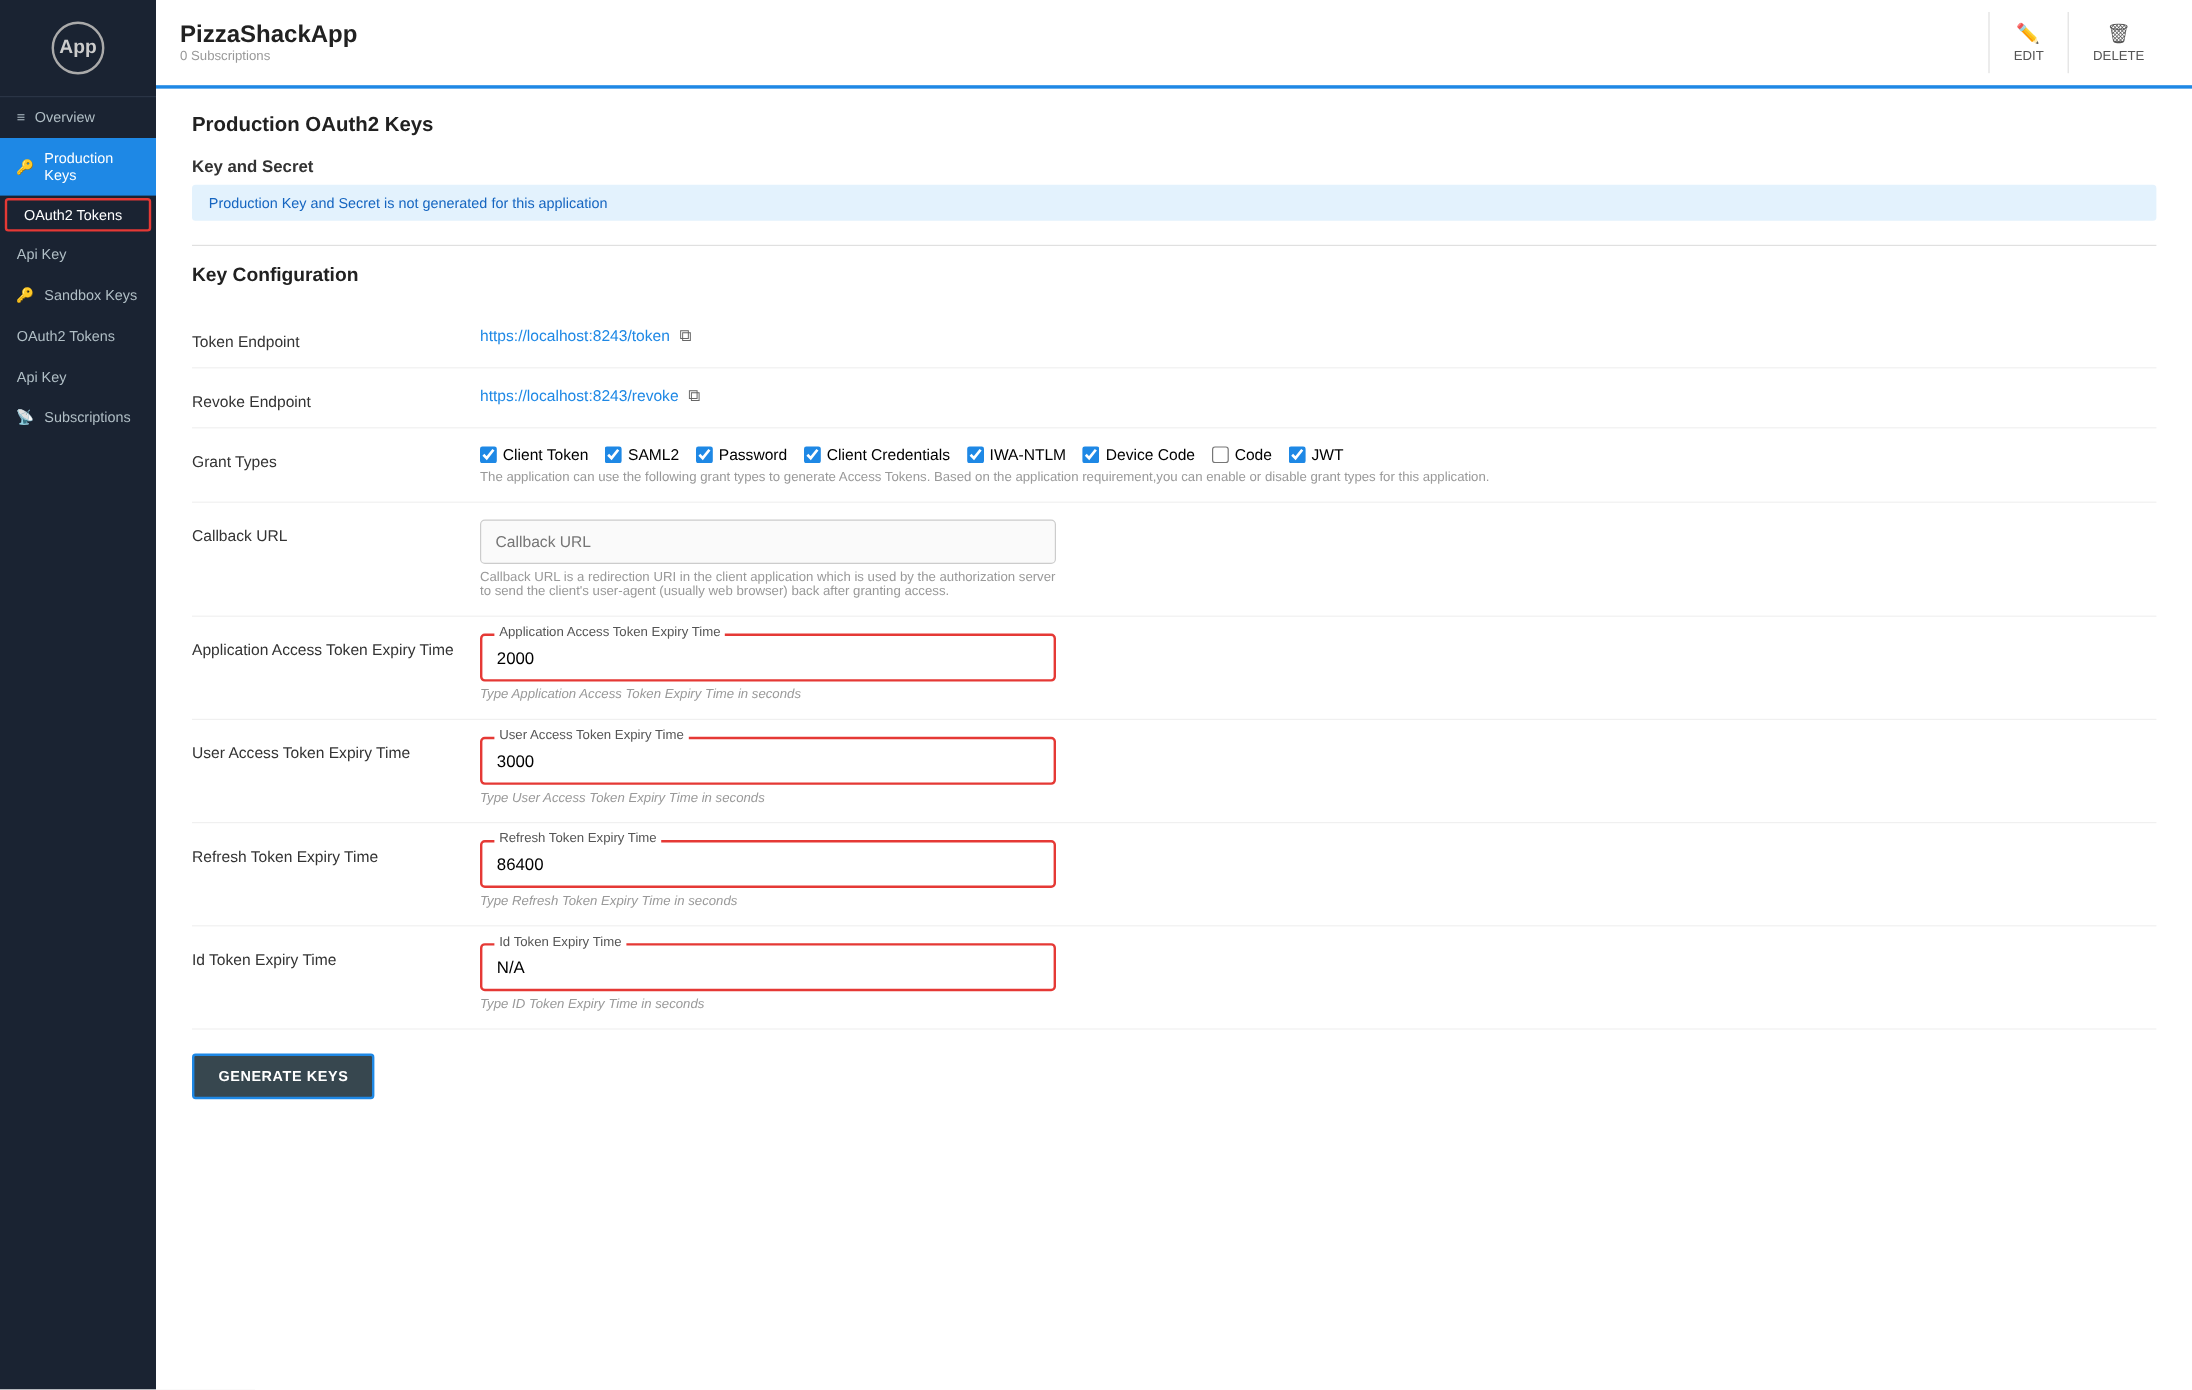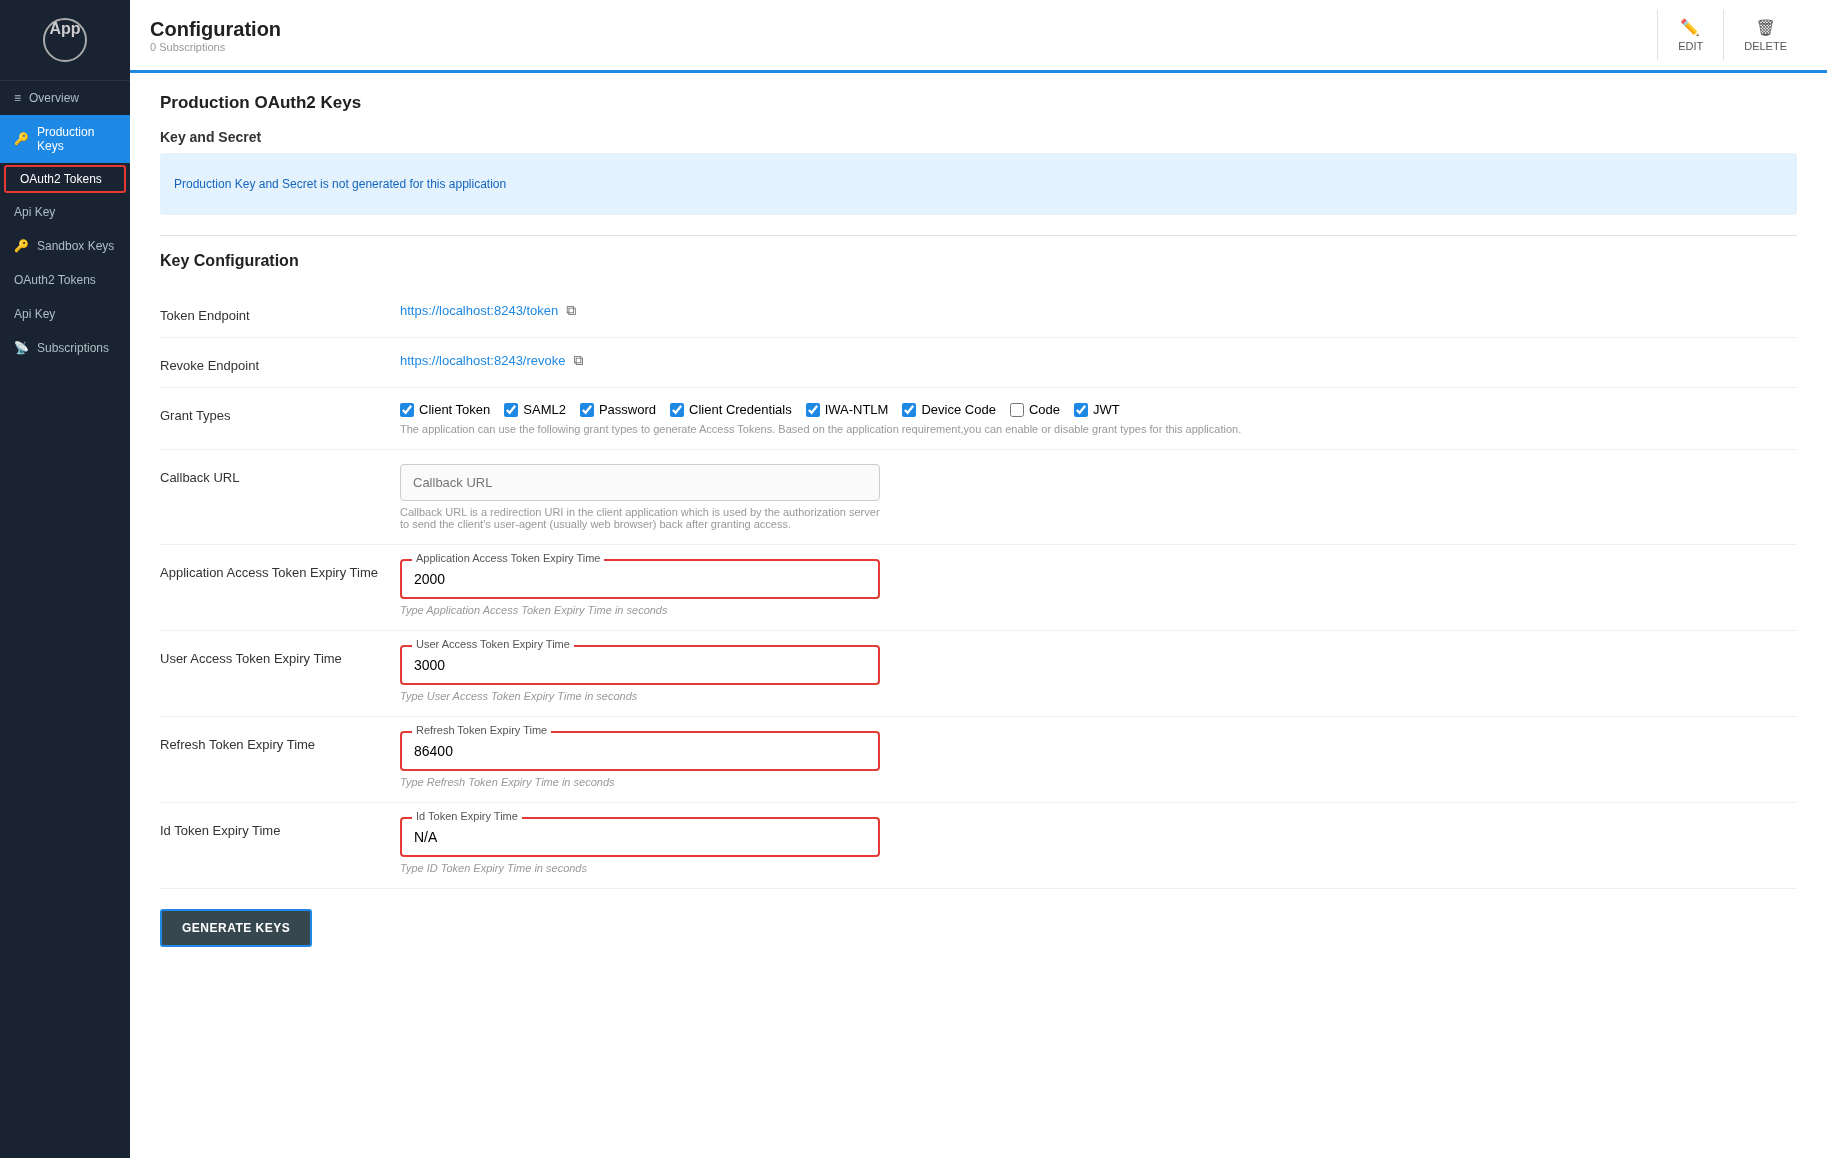--- a/index.html
+++ b/index.html
@@ -22,20 +22,21 @@
       justify-content: center;
       padding: 18px 10px;
       border-bottom: 1px solid #2a3445;
     }
     .logo-circle {
       width: 44px;
       height: 44px;
       border-radius: 50%;
       border: 2px solid #aaa;
       display: flex;
+      align-items: center;
       justify-content: center;
       color: #ccc;
       font-size: 16px;
       font-weight: bold;
     }
     .sidebar-item {
       padding: 10px 14px;
       cursor: pointer;
       display: flex;
       align-items: center;
@@ -109,21 +110,21 @@
     .section-title {
       font-size: 14px;
       font-weight: bold;
       color: #333;
       margin-bottom: 8px;
     }
 
     .info-message {
       background: #e3f2fd;
       color: #1565c0;
-      padding: 24px 14px;
+      padding: 8px 14px;
       border-radius: 3px;
       font-size: 12px;
       margin-bottom: 20px;
     }
 
     .section-divider {
       border: none;
       border-top: 1px solid #e0e0e0;
       margin: 16px 0;
     }
@@ -320,21 +321,21 @@
   <div class="sidebar-item">
     <span>📡</span>
     <span>Subscriptions</span>
   </div>
 </div>
 
 <div class="main">
 
   <div class="top-header">
     <div class="app-title-section">
-      <div class="app-title">Configuration</div>
+      <div class="app-title">PizzaShackApp</div>
       <div class="app-subtitle">0 Subscriptions</div>
     </div>
     <div class="header-actions">
       <div class="header-action-btn">
         <span class="action-icon">✏️</span>
         <span>EDIT</span>
       </div>
       <div class="header-action-btn">
         <span class="action-icon">🗑</span>
         <span>DELETE</span>

